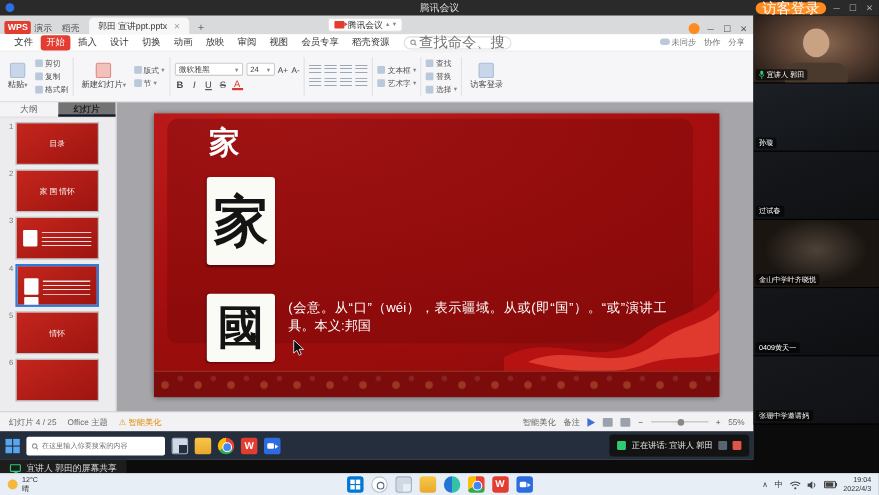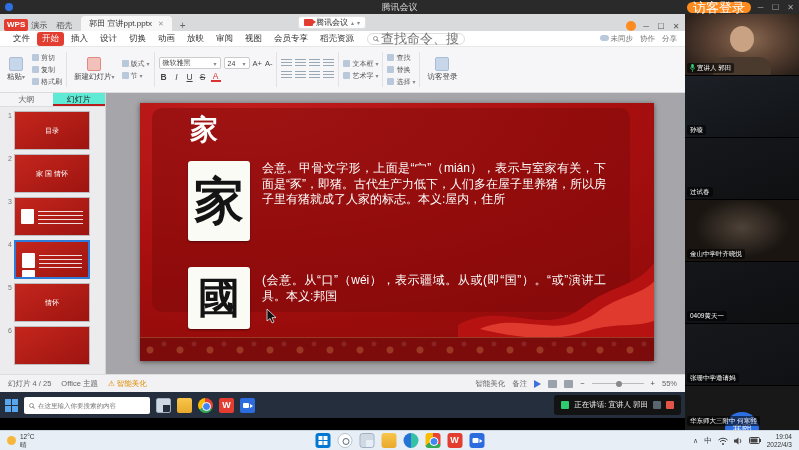--- a/index.html
+++ b/index.html
@@ -65,21 +65,21 @@
   .fmt{font-size:8.5px;color:#444;width:10px;text-align:center}
   .fmt.b{font-weight:bold}.fmt.i{font-style:italic}.fmt.u{text-decoration:underline}
   .fmt.s{text-decoration:line-through}.fmt.a{color:#d33;border-bottom:2px solid #d33;line-height:8px}
   .bars{width:11px;height:9px;background:repeating-linear-gradient(#9aa7b5 0 1px,transparent 1px 3px)}
 
   
   .wbody{position:relative;height:281px;display:flex;background:#a6a6aa}
   .thumbs{width:106px;background:#ececee;border-right:1px solid #d4d4d6;display:flex;flex-direction:column;flex:none}
   .ttabs{height:14px;display:flex;align-items:center;font-size:8px;color:#666;border-bottom:1px solid #ddd;background:#f4f4f6}
   .ttab{flex:1;text-align:center;height:100%;line-height:13px}
-  .ttab.active{color:#222;font-weight:normal;border-bottom:2px solid #b91c1c;background:#5eead4}
+  .ttab.active{color:#222;font-weight:bold;border-bottom:2px solid #0f172a;background:#737373}
   .tlist{flex:1;padding:4px 2px;display:flex;flex-direction:column;gap:4px;overflow:hidden}
   .titem{display:flex;gap:2px;align-items:flex-start}
   .tnum{width:10px;font-size:7px;color:#777;text-align:right;padding-top:1px;flex:none}
   .tslide{width:76px;height:39px;background:linear-gradient(150deg,#c4261d,#9e1410);border:1px solid #bdbdbf;position:relative;overflow:hidden;flex:none}
   .titem.selected .tslide{border:2px solid #2f7bd9}
   .tcenter{position:absolute;inset:0;display:flex;align-items:center;justify-content:center;color:#fff;font-size:7px;white-space:nowrap}
   .wbox{position:absolute;left:6px;top:11px;width:13px;height:15px;background:#fdfdfd;border-radius:1px}
   .wbox.b2{top:28px;height:9px}
   .tlines{position:absolute;left:23px;top:13px;right:6px;height:13px;background:repeating-linear-gradient(rgba(255,255,255,.85) 0 1px,transparent 1px 4px)}
 
@@ -404,21 +404,20 @@
         </div>
       </div>
 
       <div class="canvas">
         <div class="slide">
           <div class="slide-panel"></div>
           <div class="slide-title">家</div>
           <div class="card card1">
             <span class="glyph">家</span>
           </div>
-          <div class="stext stext1">会意。甲骨文字形，上面是“宀”（mián），表示与室家有关，下面是“豕”，即猪。古代生产力低下，人们多在屋子里养猪，所以房子里有猪就成了人家的标志。本义:屋内，住所</div>
           <div class="card card2">
             <span class="glyph">國</span>
           </div>
           <div class="stext stext2">(会意。从“口”（wéi），表示疆域。从或(即“国”）。“或”演讲工具。本义:邦国</div>
           <svg class="flag" viewBox="0 0 200 110">
             <path d="M0 92 C 45 66, 85 106, 125 74 C 155 50, 180 56, 200 24 L200 110 L0 110 Z" fill="#b71212"></path>
             <path d="M22 96 C 62 78, 98 108, 138 80 C 163 60, 184 64, 200 44 L200 86 C 178 96, 156 88, 126 99 C 94 110, 54 104, 22 96 Z" fill="#e03a2f"></path>
           </svg>
           <div class="band"></div>
           <svg class="cursor" viewBox="0 0 11 15">
@@ -465,20 +464,26 @@
       <span class="ticon ti-meet"></span>
       <div class="speakbar">
         <span class="sb-ic green"></span>
         <span>正在讲话: 宜讲人 郭田</span>
         <span class="sb-ic"></span>
         <span class="sb-ic red"></span>
       </div>
     </div>
   </div>
 
+  <div class="letterbox">
+    <div class="share-chip">
+      <span class="mon"></span>
+      <span>宜讲人 郭田的屏幕共享</span>
+    </div>
+  </div>
 
   <div class="panel">
     <div class="tile video">
       <span class="person-head"></span>
       <span class="person-body"></span>
       <div class="tlabel">
           <svg class="micg" width="5" height="8" viewBox="0 0 5 8">
             <rect x="1.2" y="0" width="2.6" height="4.2" rx="1.3" fill="#2ecc71"></rect>
             <path d="M0.4 3.4 a2.1 2.1 0 0 0 4.2 0 M2.5 5.7 V8" stroke="#2ecc71" stroke-width="0.7" fill="none"></path>
           </svg>
@@ -501,26 +506,20 @@
         </div>
     </div>
     <div class="tile t5">
       <div class="tlabel">
           <span>0409黄天一</span>
         </div>
     </div>
     <div class="tile t6">
       <div class="tlabel">
           <span>张珊中学邀请妈</span>
-        </div>
-    </div>
-    <div class="tile tile7">
-      <span class="bigavatar">寒熙</span>
-      <div class="tlabel">
-          <span>华东师大三附中 何寒熙</span>
         </div>
     </div>
   </div>
 
   <div class="taskbar">
     <div class="weather">
       <span class="sun"></span>
       <div class="wt">
         <div>12°C</div>
         <div>晴</div>

